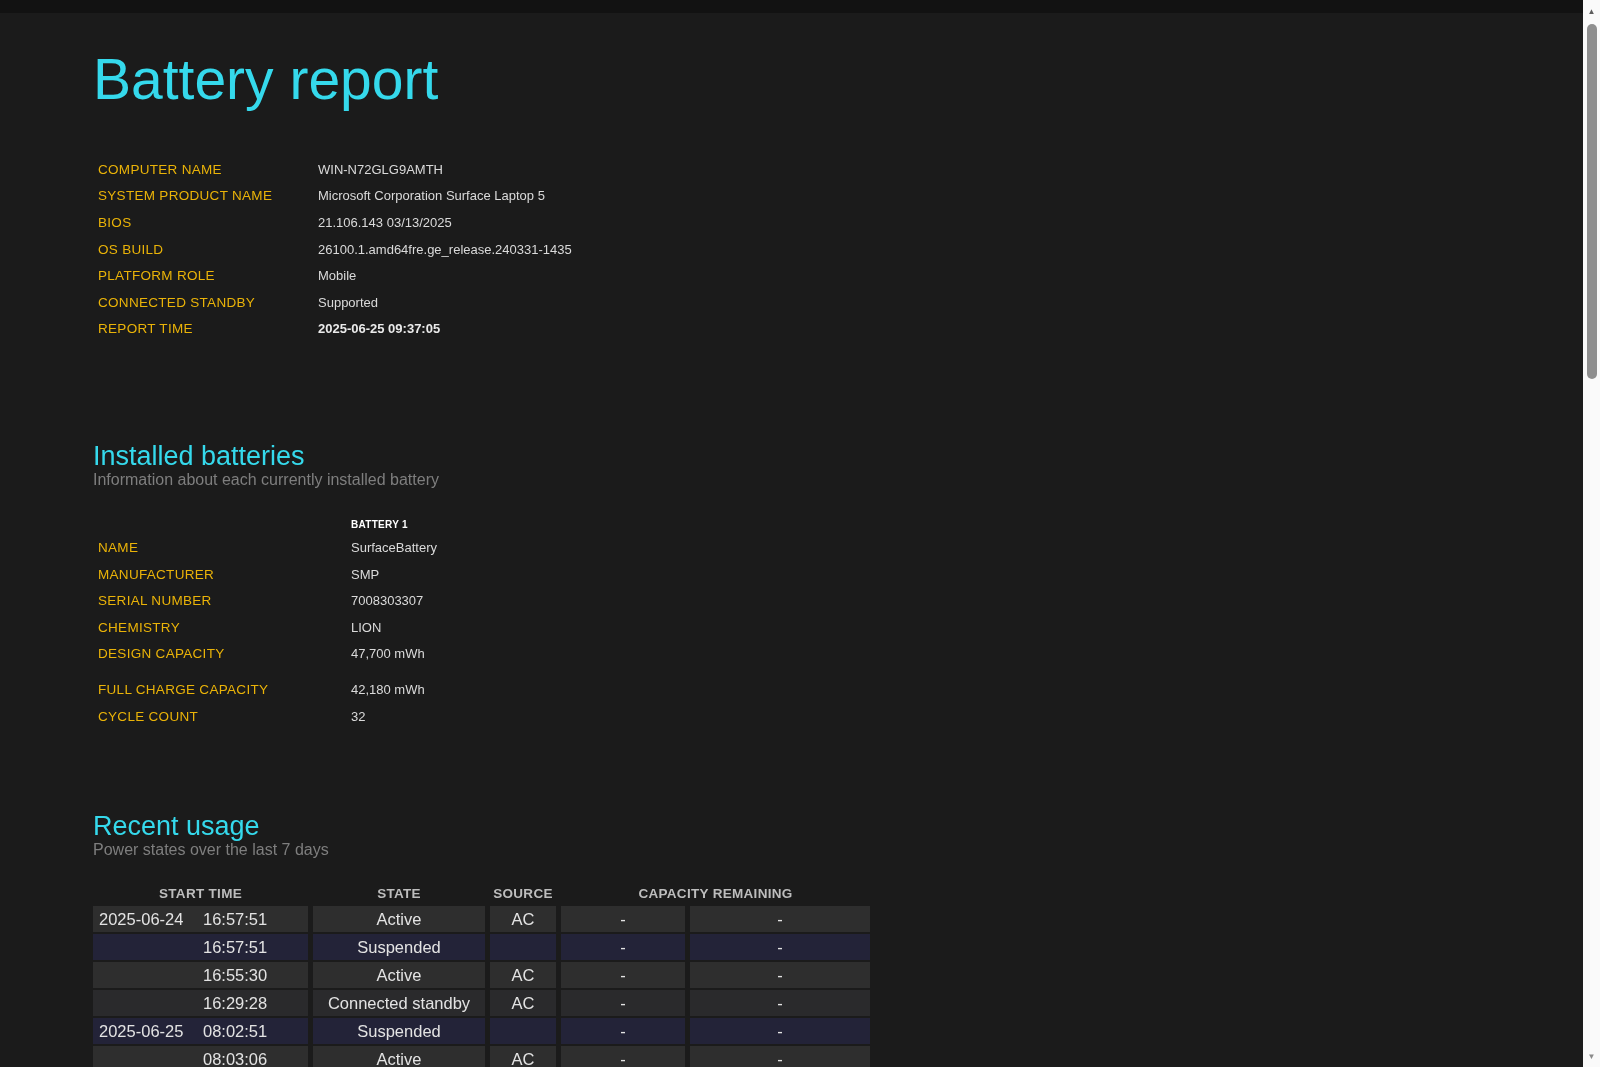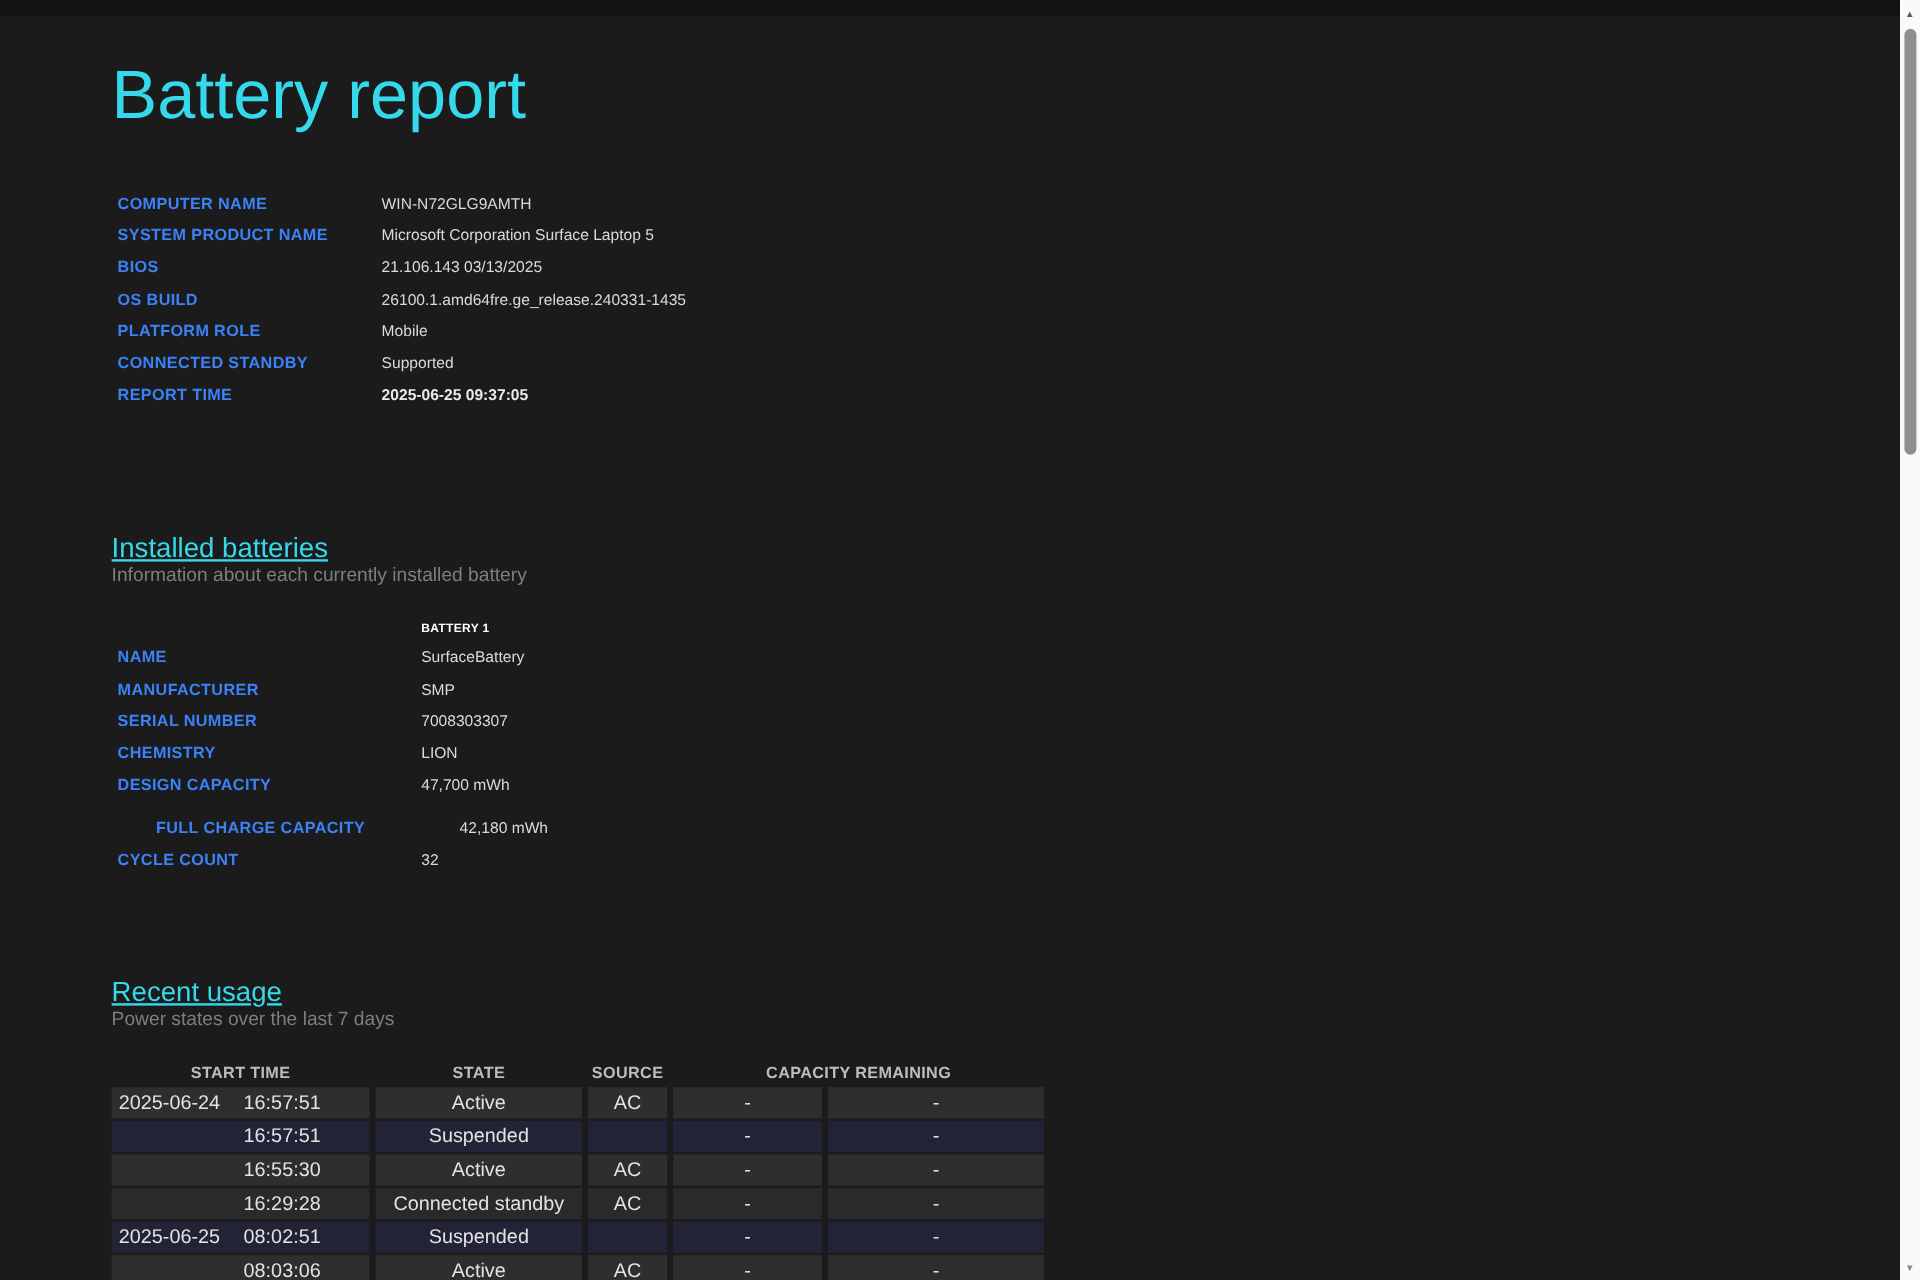--- a/index.html
+++ b/index.html
@@ -20,27 +20,27 @@
   .content{position:relative;padding-left:93px;}
   h1.page-title{
     margin-top:46px;font-size:57px;font-weight:400;line-height:66px;
     color:var(--accent);
   }
   
   .info-grid{margin-top:44px;}
   .info-row{display:flex;height:26.6px;align-items:center;}
   .info-row .lbl{
     width:220px;margin-left:5px;flex:none;
-    font-size:13.5px;font-weight:bold;color:#3b82f6;letter-spacing:.3px;
+    font-size:13.5px;font-weight:normal;color:#eab308;letter-spacing:.3px;
   }
   .info-row .val{font-size:13px;color:#dadada;}
   .info-row.bold .val{font-weight:bold;color:#eaeaea;}
   .battery-grid .lbl{width:253px;}
-  .gap-before{margin-top:9px;margin-left:32px;}
-  h2.section-title{font-size:23px;font-weight:400;color:var(--accent);line-height:28px;text-decoration:underline;}
+  .gap-before{margin-top:9px;}
+  h2.section-title{font-size:27px;font-weight:400;color:var(--accent);line-height:28px;}
   .mt-installed{margin-top:100px;}
   .mt-usage{margin-top:83px;}
   .section-subtitle{font-size:16px;color:#7e7e7e;line-height:20px;}
   .battery-head{margin-top:24px;height:20px;display:flex;align-items:center;}
   .battery-head .spacer{width:253px;margin-left:5px;flex:none;}
   .battery-head .bh{font-size:10px;font-weight:bold;color:#ffffff;letter-spacing:.3px;}
   
   table.usage{
     border-collapse:separate;border-spacing:5px 2px;
     table-layout:fixed;width:787px;margin-left:-5px;margin-top:20px;

